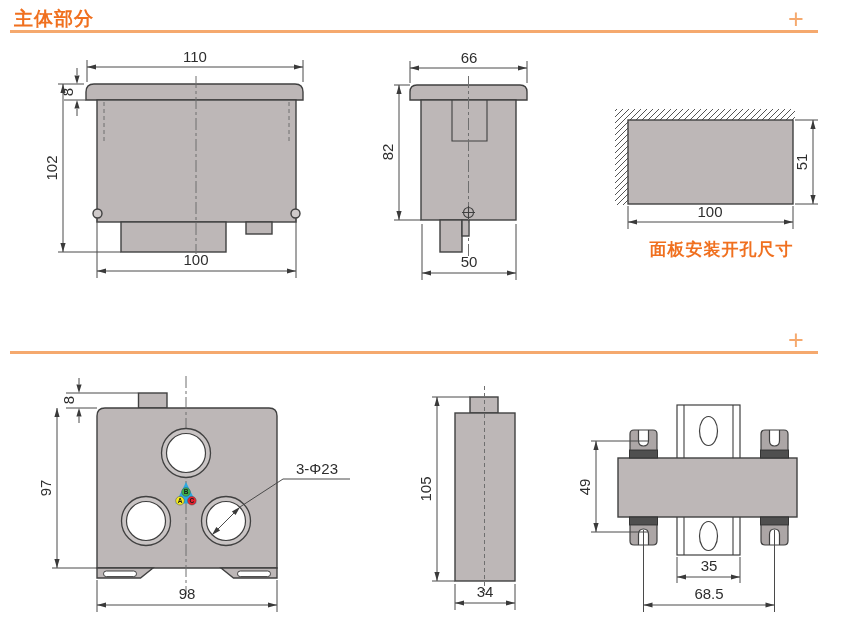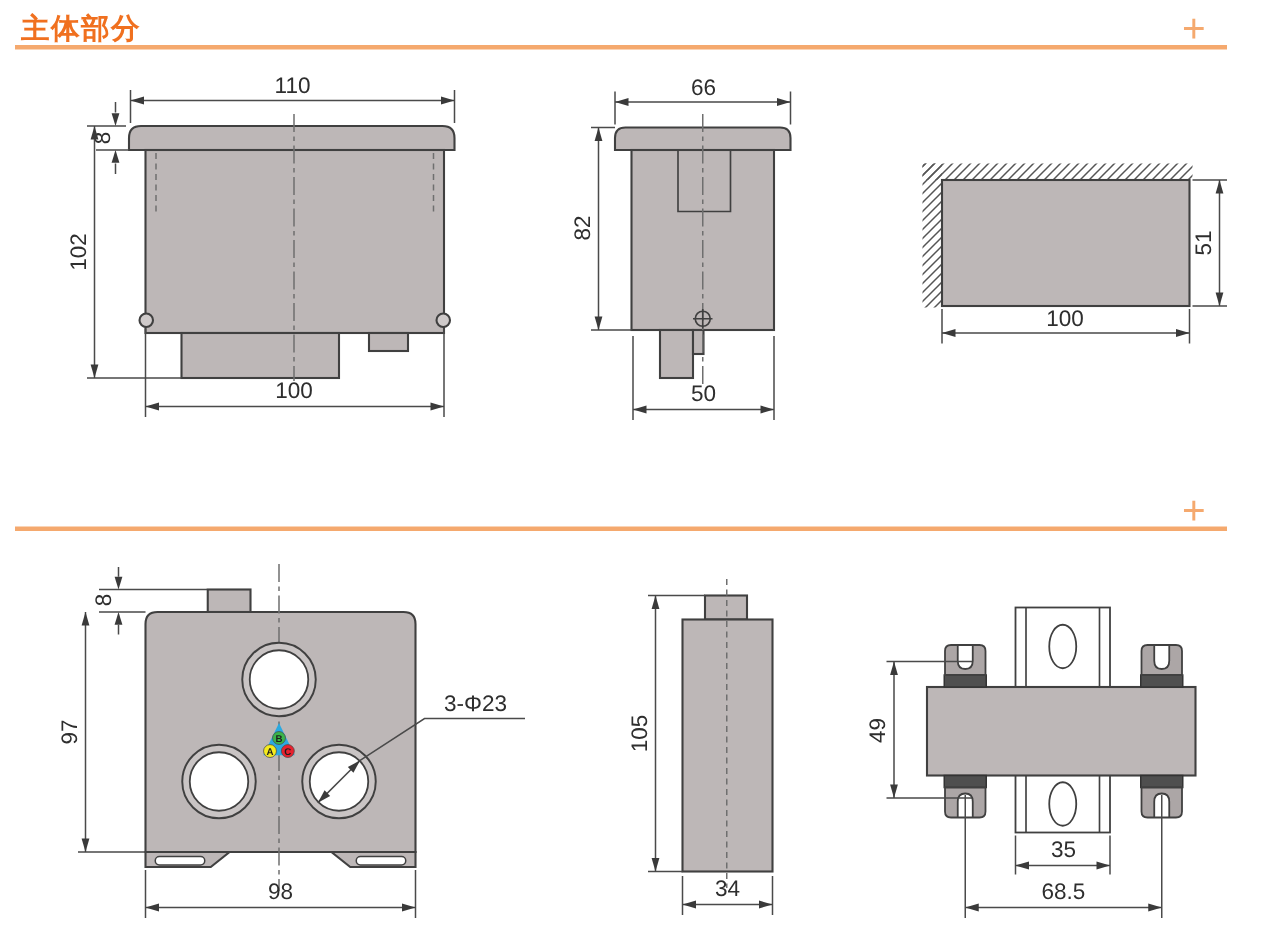--- a/index.html
+++ b/index.html
@@ -123,20 +123,21 @@
         <polygon class="ah" points="813,204 810.4,195 815.6,195"></polygon>
       <text x="807" y="162" text-anchor="middle" transform="rotate(-90 807 162)">51</text>
     </g>
     <g>
       <path class="dim" d="M628,206 V229 M793,206 V229 M628,222 H793"></path>
       <polygon class="ah" points="628,222 637,219.4 637,224.6"></polygon>
         <polygon class="ah" points="793,222 784,219.4 784,224.6"></polygon>
       <text x="710" y="217" text-anchor="middle">100</text>
     </g>
   </svg>
+  <div class="cutout-caption" style="left:600px;top:238px;width:243px;">面板安装开孔尺寸</div>
 
   <div class="sec-rule" style="left:10px;top:351px;width:808px;"></div>
   <div class="sec-plus" style="left:788px;top:327px;">+</div>
 
   <svg style="left:40px;top:368px;" width="330" height="266" viewBox="40 368 330 266">
     <g>
       <rect class="shape" x="138.5" y="393" width="28.5" height="15"></rect>
       <path class="shape" d="M97,568 L97,416 Q97,408 105,408 L269,408 Q277,408 277,416 L277,568 Z"></path>
       <path class="shape" d="M97,568 L97,578 L140.5,578 L153,568 Z"></path>
       <path class="shape" d="M277,568 L277,578 L233.5,578 L221,568 Z"></path>

